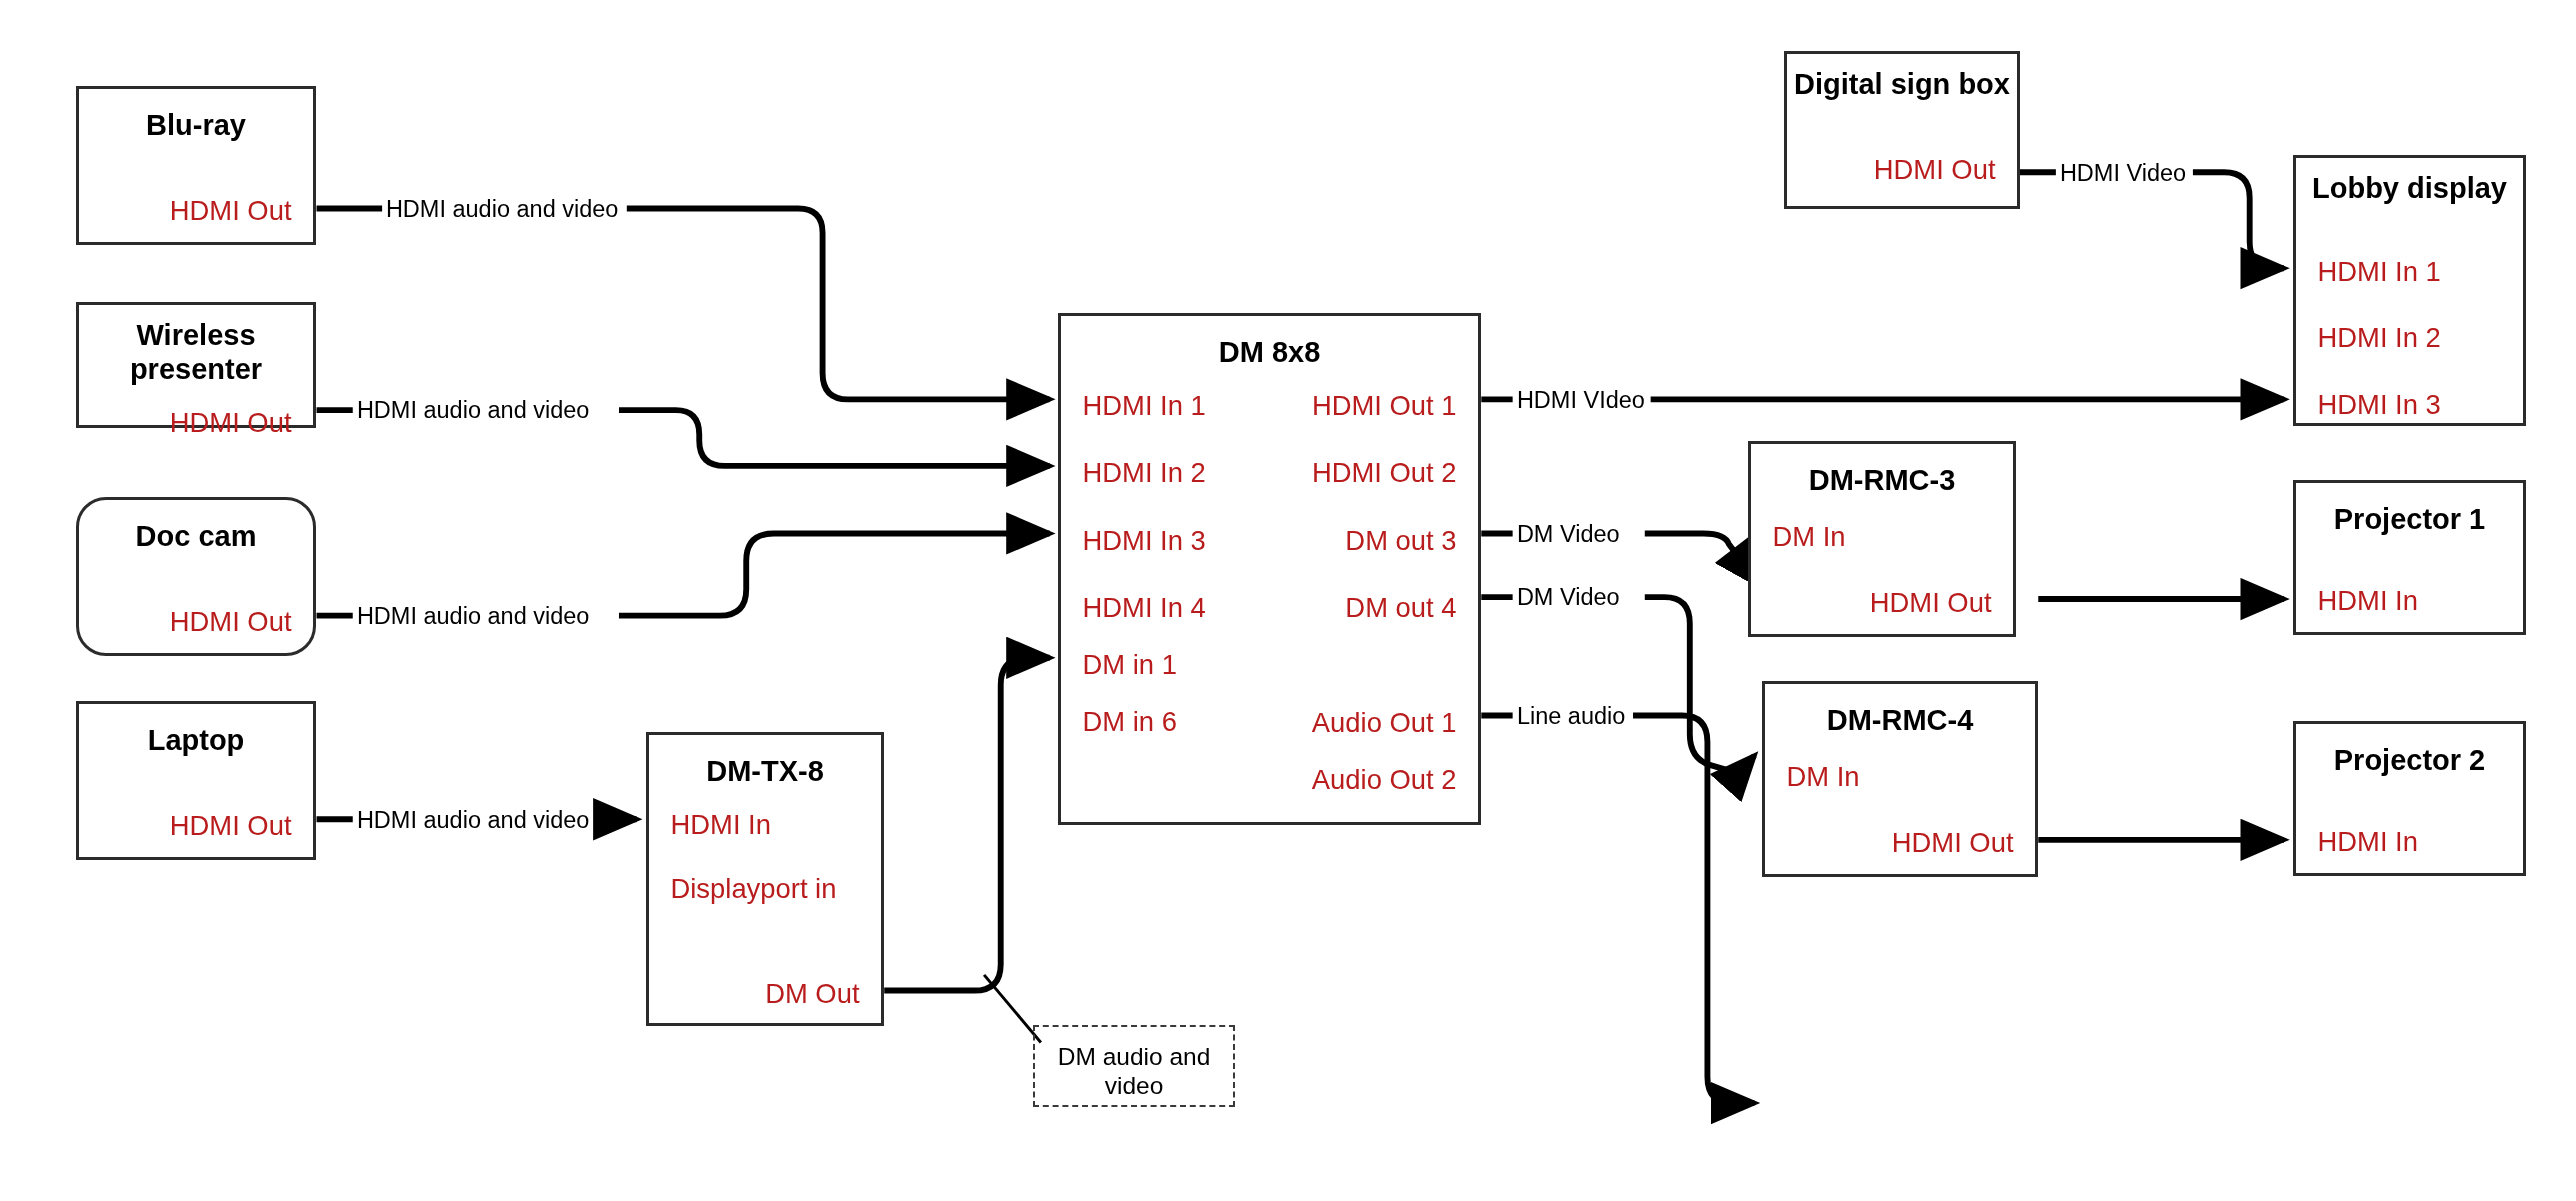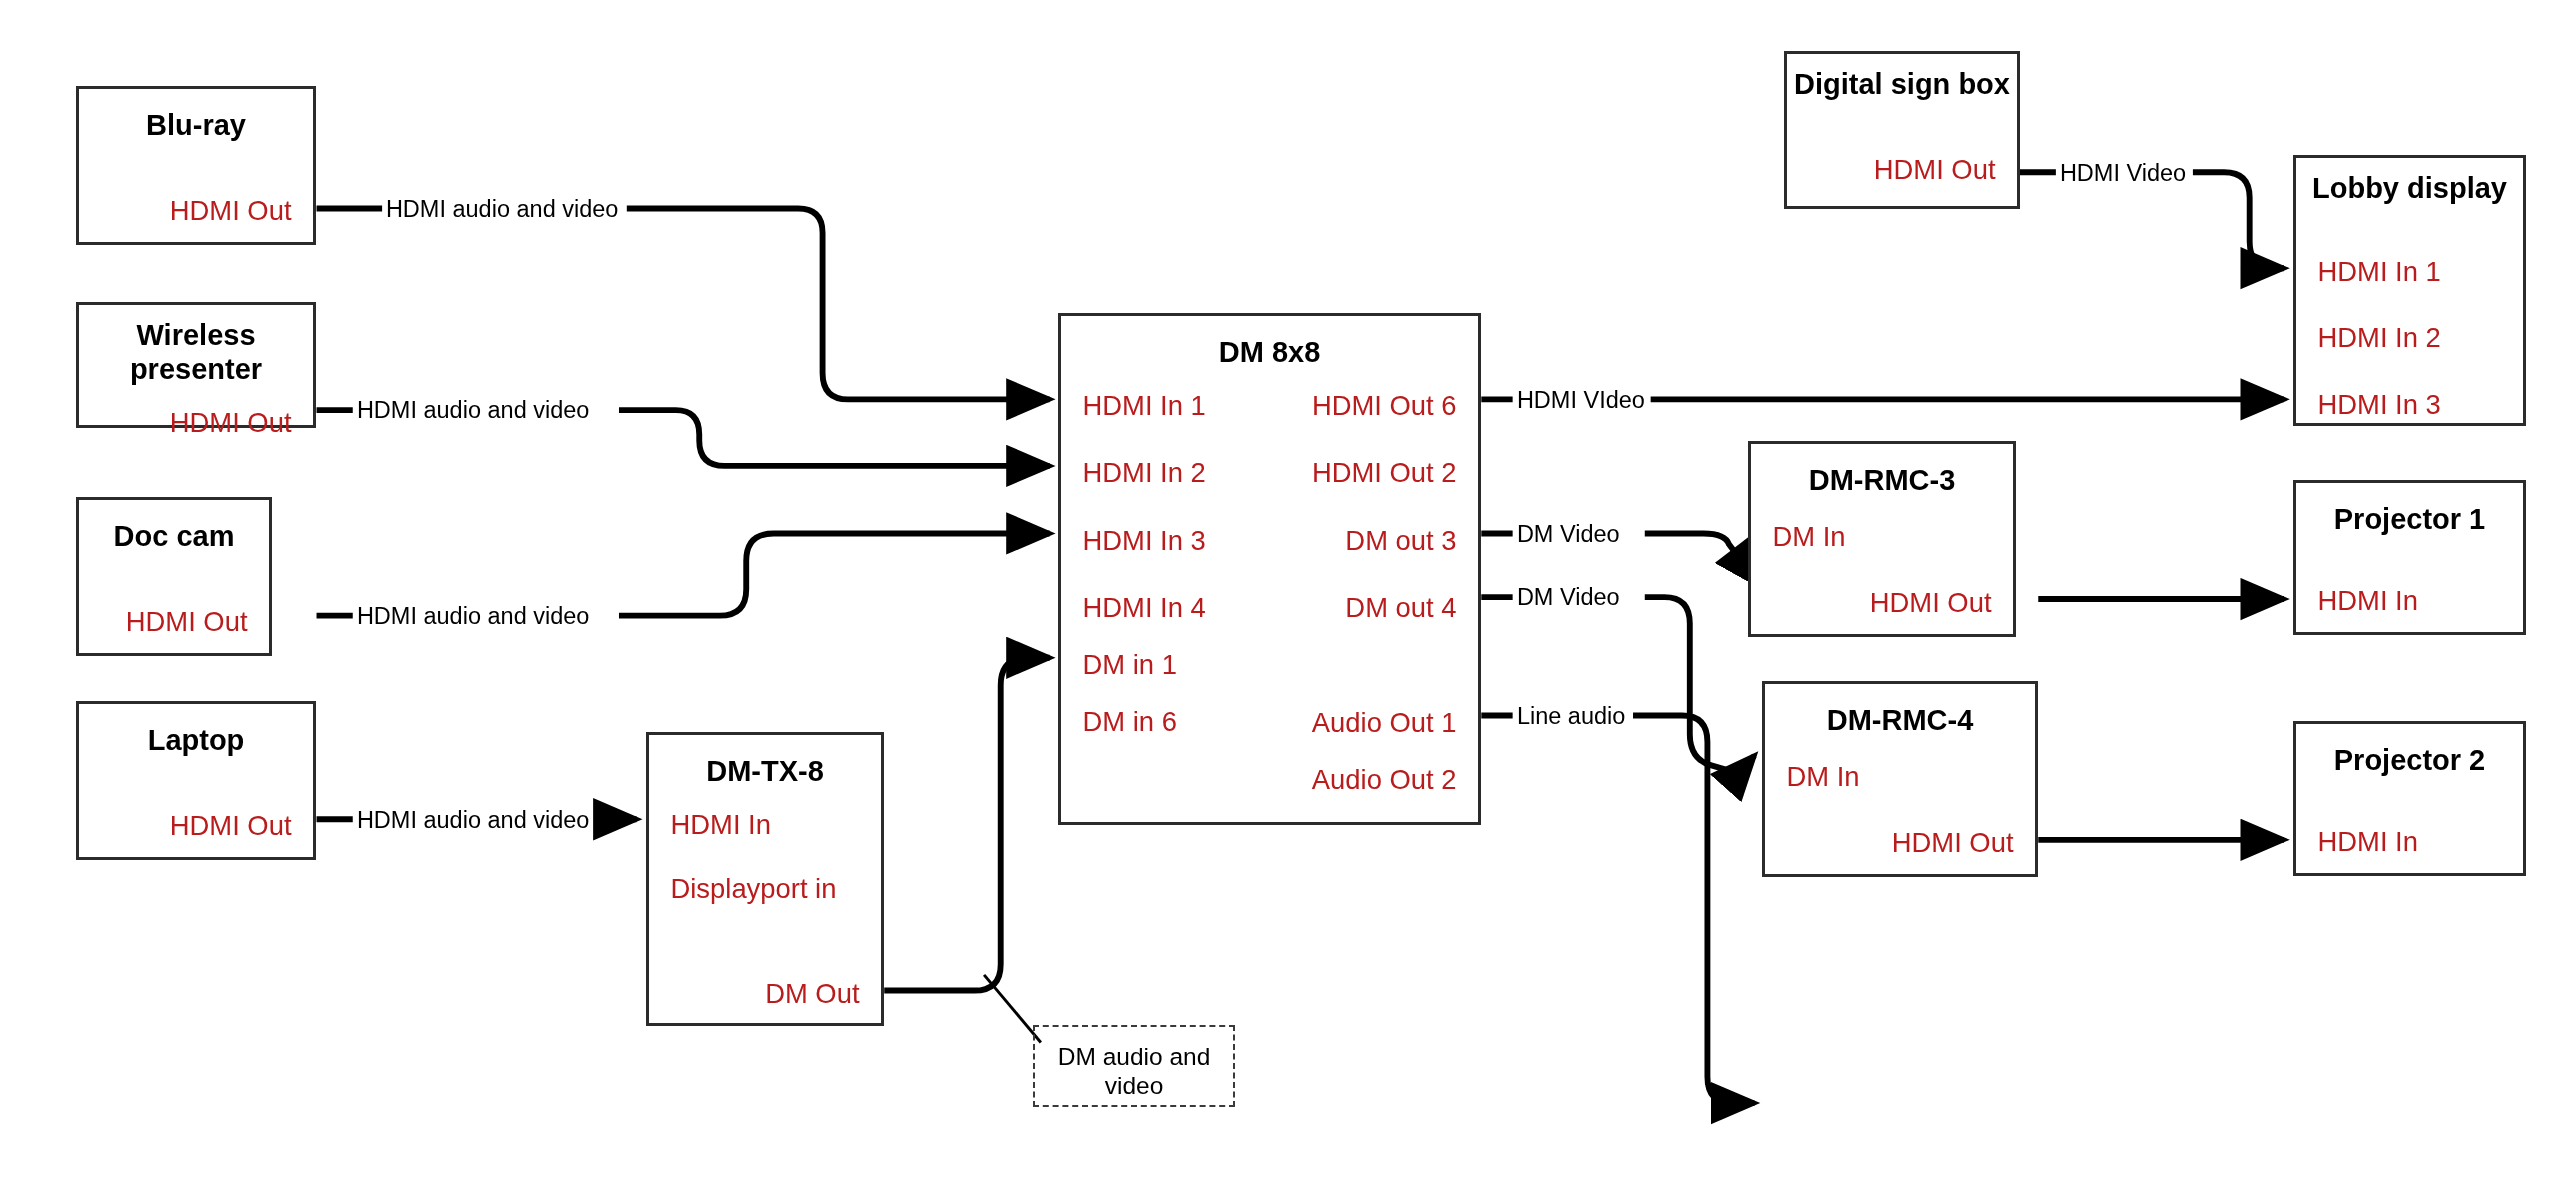--- a/index.html
+++ b/index.html
@@ -134,21 +134,21 @@
   <div class="node" style="left:76px; top:86px; width:240px; height:159px;">
     <div class="node-title" style="top:19.6px;">Blu-ray</div>
     <div class="port right" style="right:21.5px; top:108px; left:9.8px;">HDMI Out</div>
   </div>
 
   <div class="node" style="left:76px; top:302px; width:240px; height:126px;">
     <div class="node-title" style="top:13.7px;">Wireless presenter</div>
     <div class="port right" style="right:21.5px; top:104px; left:9.8px;">HDMI Out</div>
   </div>
 
-  <div class="node" style="left:76px; top:497px; width:196px; height:159px;">
+  <div class="node" style="left:76px; top:497px; width:240px; height:159px;border-radius:30px;">
     <div class="node-title" style="top:19.6px;">Doc cam</div>
     <div class="port right" style="right:21.5px; top:108px; left:9.8px;">HDMI Out</div>
   </div>
 
   <div class="node" style="left:76px; top:701px; width:240px; height:159px;">
     <div class="node-title" style="top:19.6px;">Laptop</div>
     <div class="port right" style="right:21.5px; top:108px; left:9.8px;">HDMI Out</div>
   </div>
 
   <div class="node" style="left:646px; top:732px; width:238px; height:294px;">
@@ -165,21 +165,21 @@
   <div class="node" style="left:1058px; top:313px; width:423px; height:512px;">
     <div class="node-title" style="top:19.6px;">DM 8x8</div>
 
     <div class="port left" style="left:21.5px; top:76px;">HDMI In 1</div>
     <div class="port left" style="left:21.5px; top:143px;">HDMI In 2</div>
     <div class="port left" style="left:21.5px; top:211px;">HDMI In 3</div>
     <div class="port left" style="left:21.5px; top:278px;">HDMI In 4</div>
     <div class="port left" style="left:21.5px; top:335px;">DM in 1</div>
     <div class="port left" style="left:21.5px; top:392px;">DM in 6</div>
 
-    <div class="port right" style="right:21.5px; top:76px;">HDMI Out 6</div>
+    <div class="port right" style="right:21.5px; top:76px;">HDMI Out 1</div>
     <div class="port right" style="right:21.5px; top:143px;">HDMI Out 2</div>
     <div class="port right" style="right:21.5px; top:211px;">DM out 3</div>
     <div class="port right" style="right:21.5px; top:278px;">DM out 4</div>
     <div class="port right" style="right:21.5px; top:393px;">Audio Out 1</div>
     <div class="port right" style="right:21.5px; top:450px;">Audio Out 2</div>
   </div>
 
   <div class="node" style="left:1784px; top:51px; width:236px; height:158px;">
     <div class="node-title" style="top:13.7px;">Digital sign box</div>
     <div class="port right" style="right:21.5px; top:102px; left:9.8px;">HDMI Out</div>

